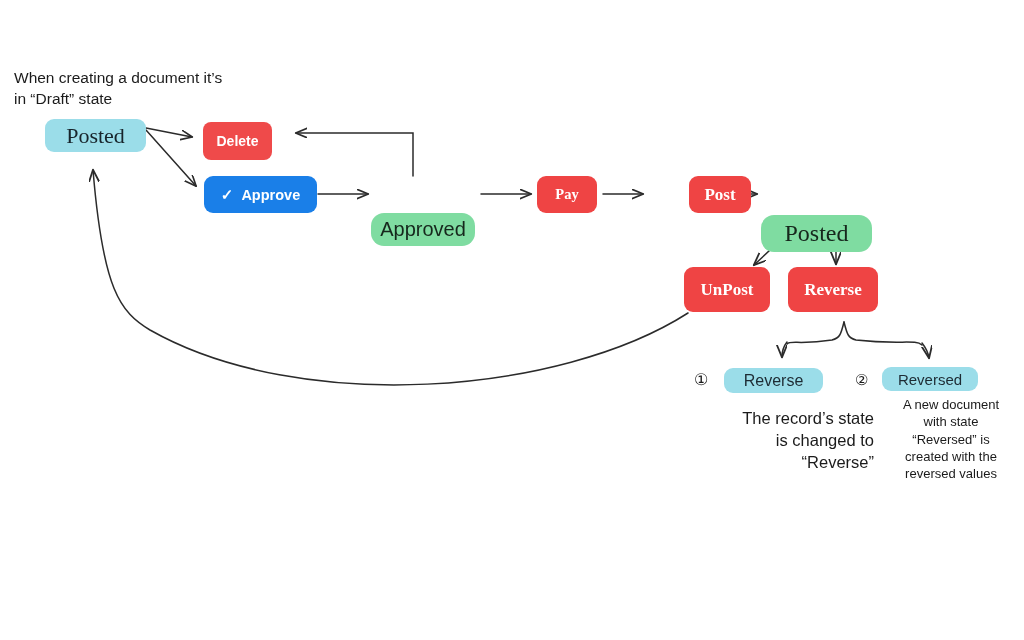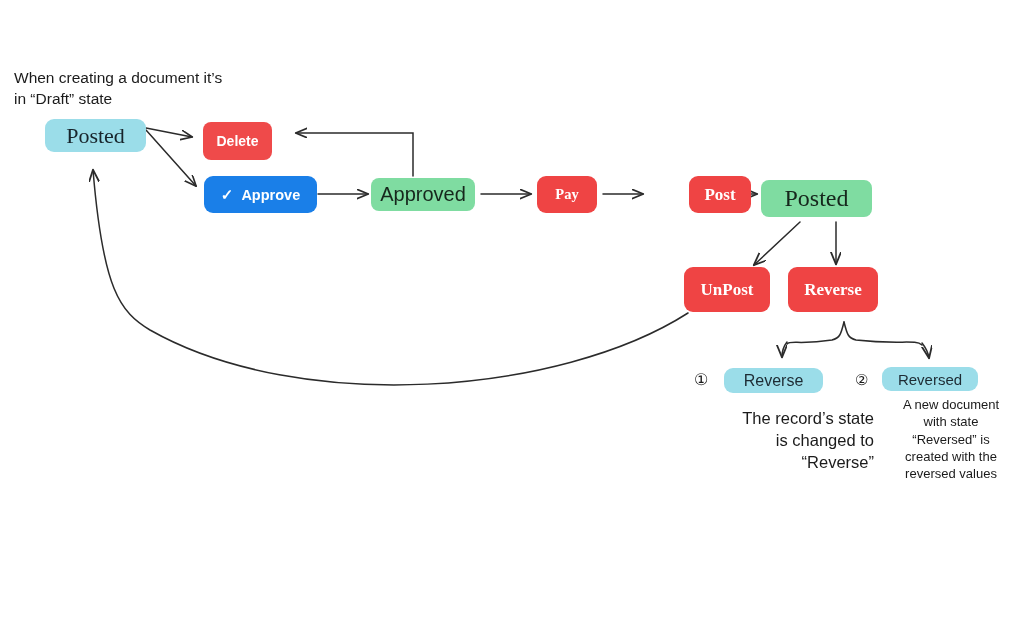--- a/index.html
+++ b/index.html
@@ -43,22 +43,23 @@
     color: #17242b;
     font-family: "Liberation Serif", serif;
   }
   .state-chip.sans {
     font-family: "Liberation Sans", sans-serif;
     color: #1d2b33;
   }
   
   .state-green {
     background: #7FDCA1;
-    border-radius: 8px;
+    border-radius: 13px;
     color: #16271c;
+    margin-top: 35px;
   }
   .state-green.serif { font-family: "Liberation Serif", serif; }
   .state-green.sans  { font-family: "Liberation Sans", sans-serif; }
   
   .btn-blue {
     background: #ef4444;
     border-radius: 9px;
     color: #ffffff;
     font-family: Liberation Serif, serif;
     font-weight: bold;

